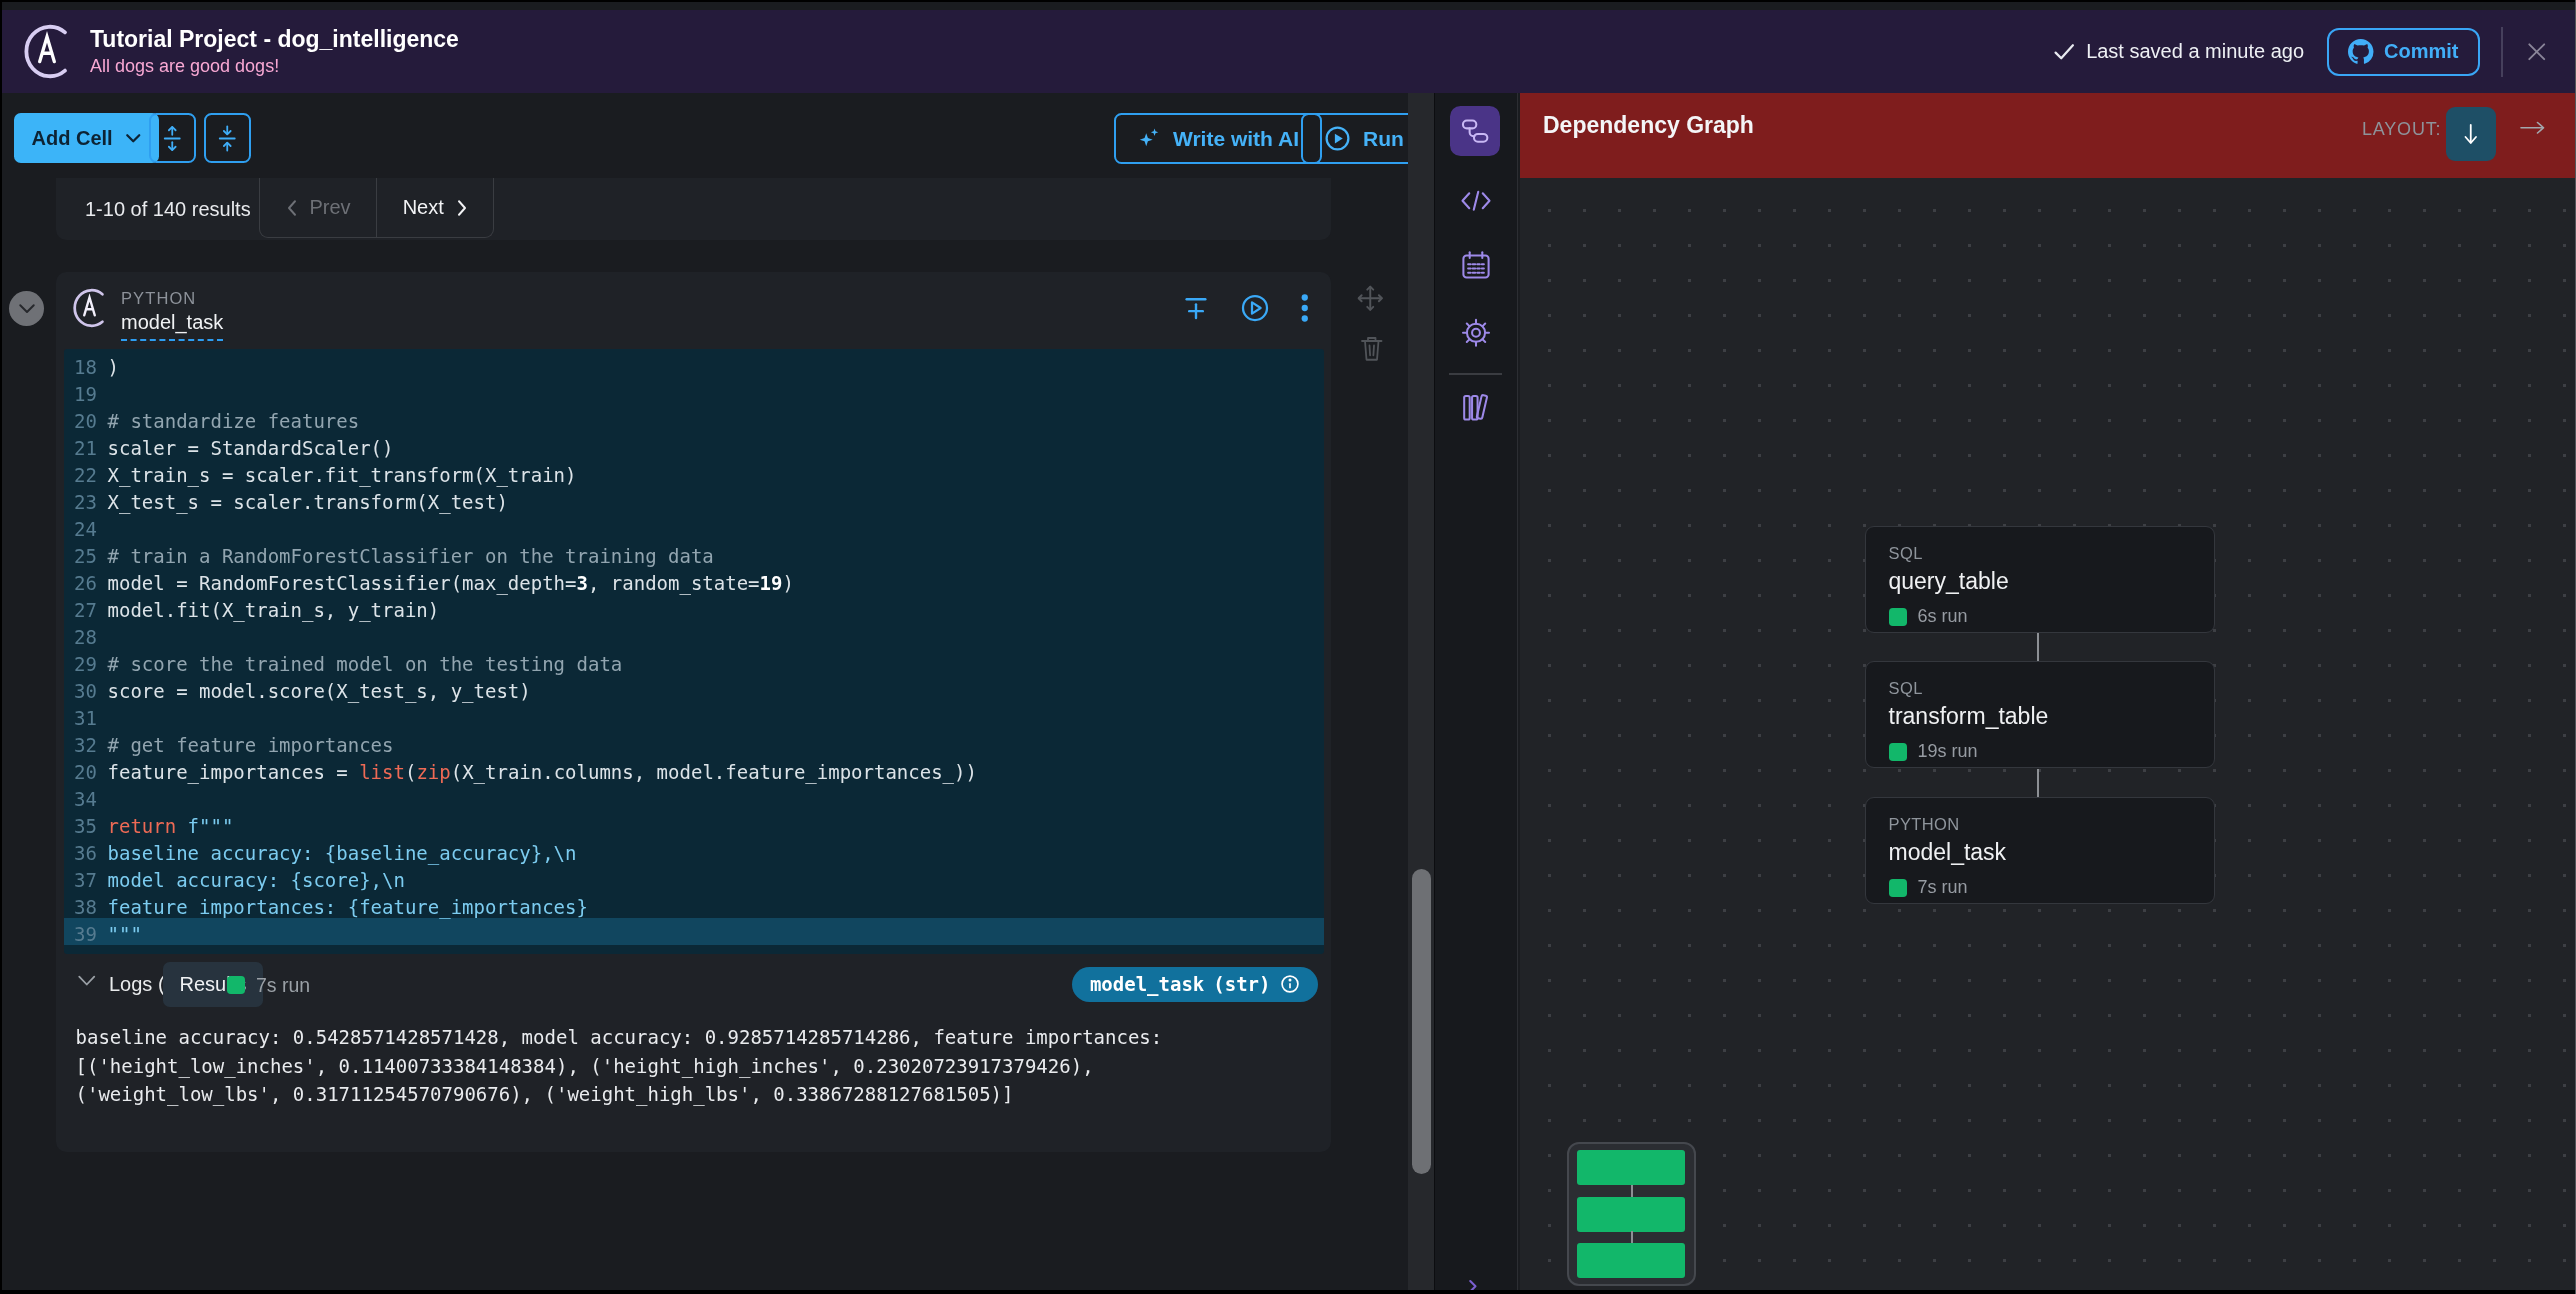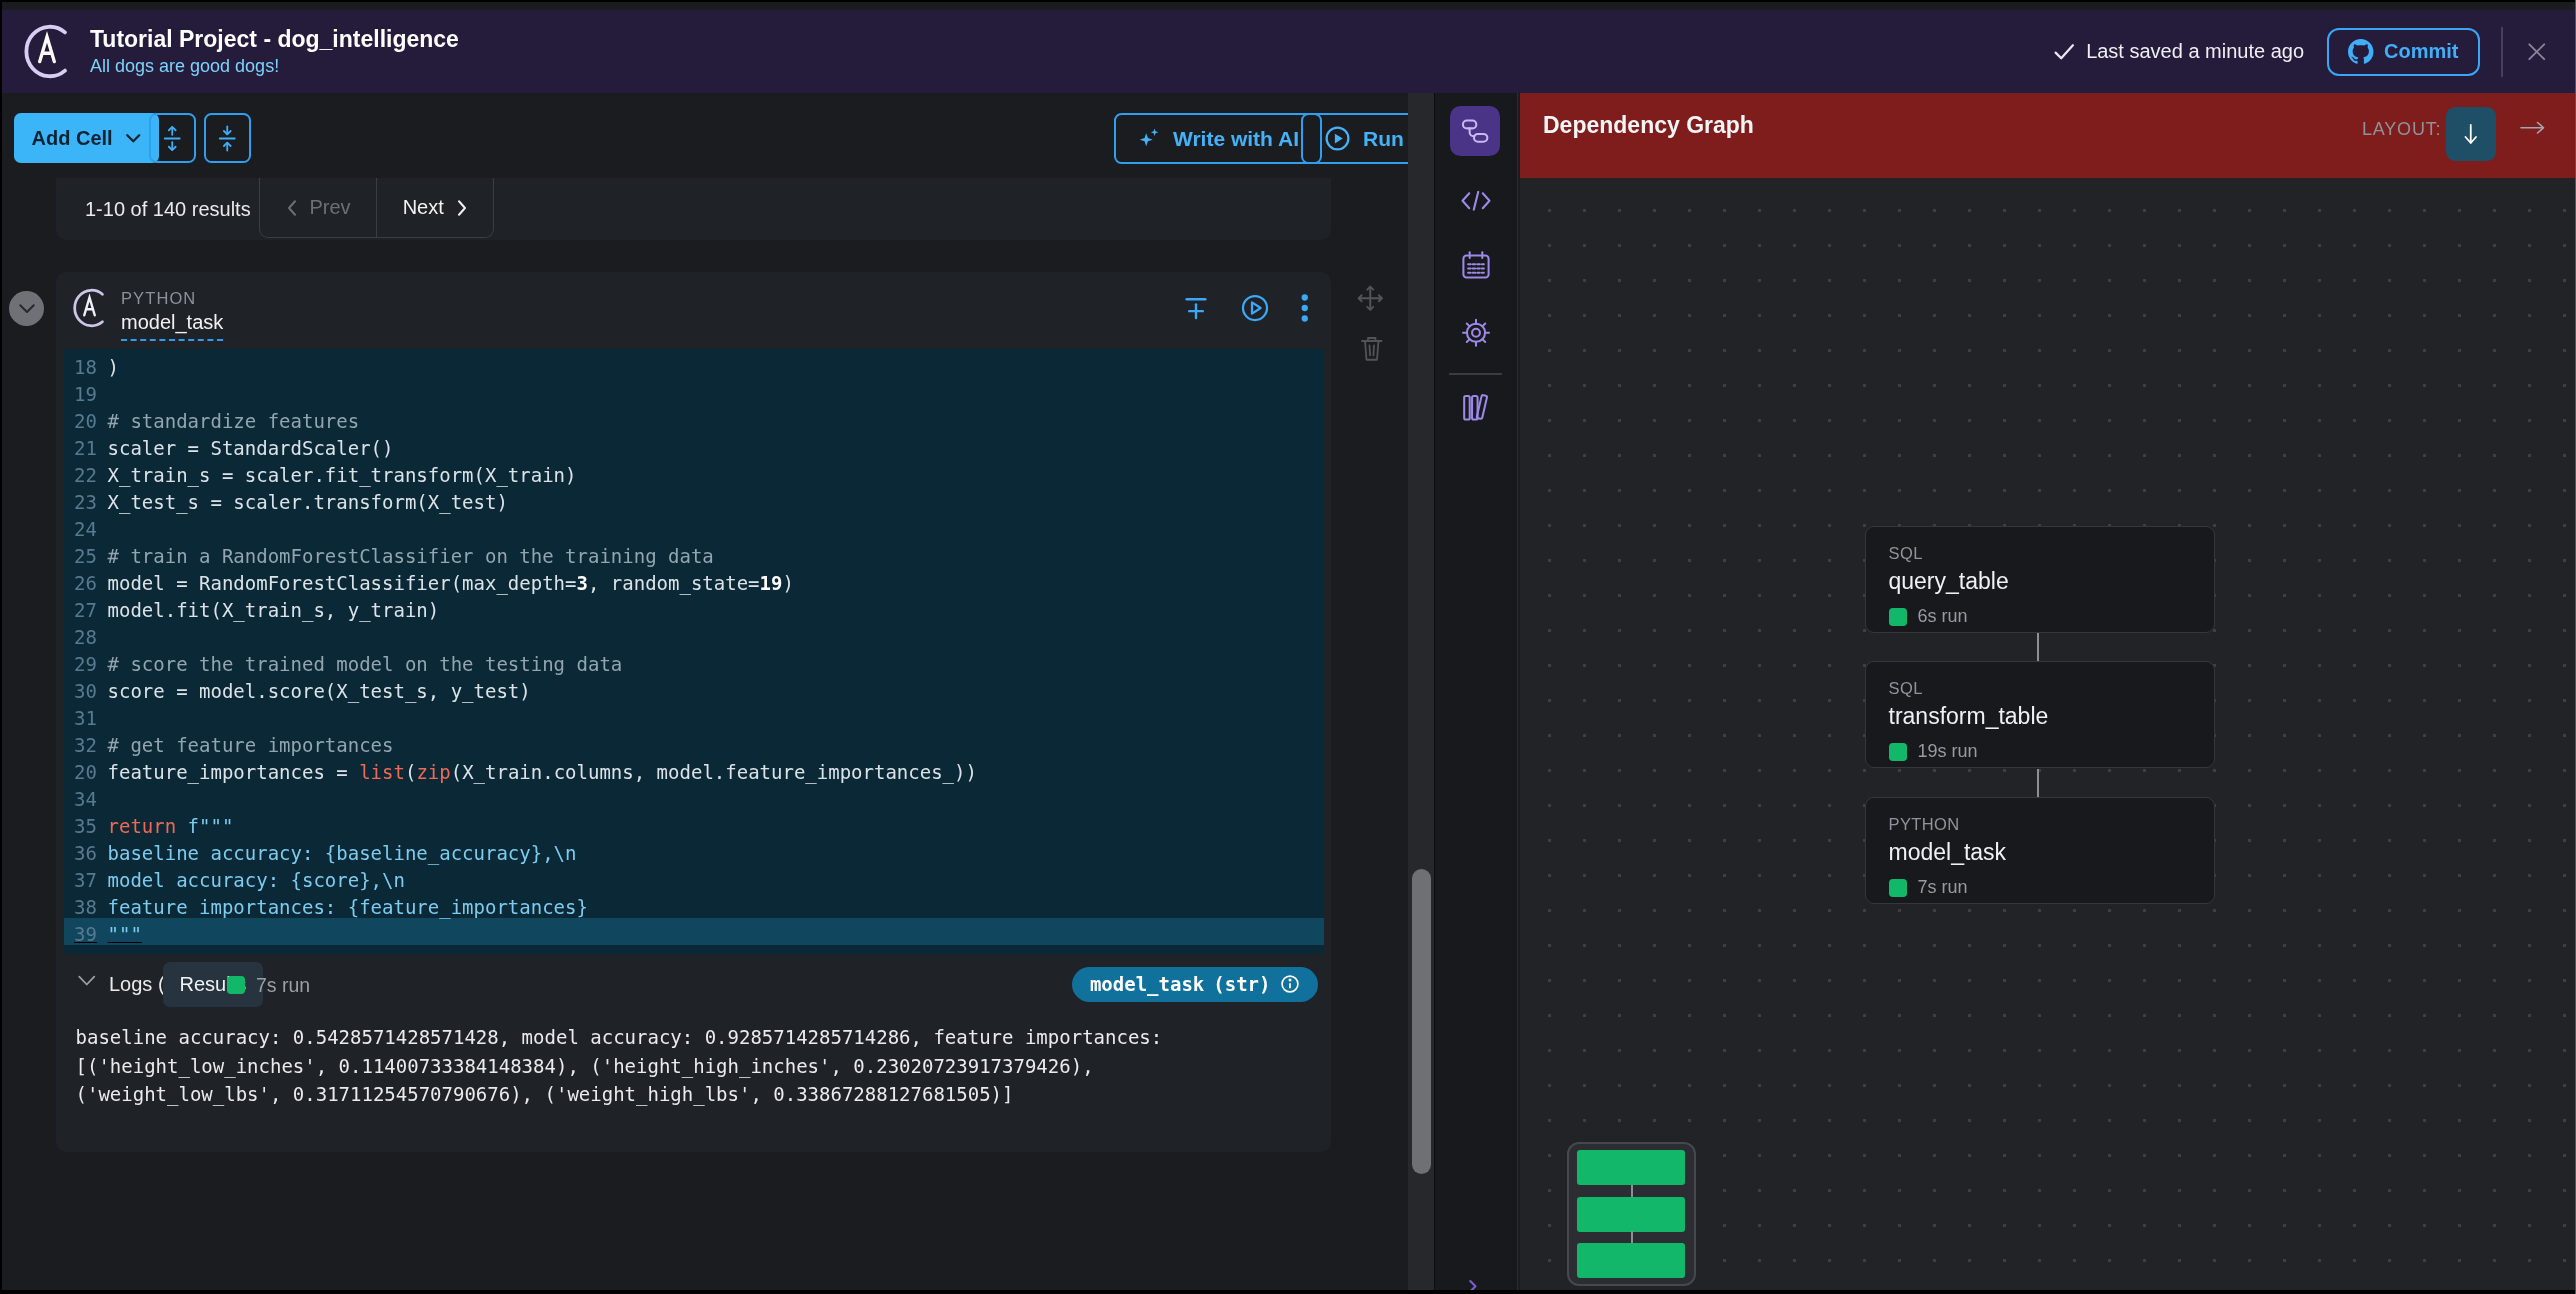--- a/index.html
+++ b/index.html
@@ -15,21 +15,21 @@
   .win-edge-top{position:absolute;left:0;top:0;width:100%;height:2.3px;background:#000;z-index:60;}
   .win-edge-left{position:absolute;left:0;top:0;width:2.3px;height:100%;background:#000;z-index:60;}
   .win-edge-bottom{position:absolute;left:0;bottom:0;width:100%;height:4.5px;background:#000;z-index:60;}
   .win-edge-right{position:absolute;right:0;top:0;width:1.5px;height:100%;background:#55565a;z-index:60;}
 
   
   .top-header{position:absolute;left:0;top:0;width:2576px;height:83px;background:#251b3b;display:flex;align-items:center;z-index:10;margin-top:10px;}
   .app-logo{margin-left:19.5px;flex:none;}
   .header-titles{margin-left:16.5px;}
   .header-title{font-size:23px;font-weight:bold;color:#ffffff;line-height:1.15;}
-  .header-subtitle{font-size:18px;color:#7dd3fc;margin-top:4.5px;}
+  .header-subtitle{font-size:18px;color:#f9a8d4;margin-top:4.5px;}
   .header-right{margin-left:auto;display:flex;align-items:center;padding-right:27px;}
   .saved-text{font-size:20px;color:#eef0f4;margin:0 22.5px 0 10.5px;white-space:nowrap;}
   .commit-btn{display:flex;align-items:center;gap:10.5px;border:2.3px solid #39a6f6;border-radius:12px;height:48px;padding:0 19.5px;color:#41aef8;font-weight:bold;font-size:20px;background:transparent;cursor:pointer;font-family:inherit;}
   .header-divider{width:1.5px;height:50px;background:#46405c;margin:0 21px;}
   .close-x{color:#8a8599;cursor:pointer;}
 
   
   .toolbar{position:absolute;left:0;top:83px;width:1435px;height:95px;background:#1a1c20;}
   .add-cell-btn{position:absolute;left:13.5px;top:30px;height:50px;padding:0 18px;background:#3cb4f8;border:none;border-radius:6.8px;display:flex;align-items:center;gap:12px;font-family:inherit;font-size:20px;font-weight:bold;color:#0d2334;cursor:pointer;}
   .icon-btn{position:absolute;top:30px;width:47px;height:50px;border:2.3px solid #2f9ff0;border-radius:7.5px;background:transparent;display:flex;align-items:center;justify-content:center;color:#3fadf7;cursor:pointer;}
@@ -49,21 +49,21 @@
   .py-cell{position:absolute;left:56px;top:272px;width:1275px;height:880px;background:#1f2227;border-radius:10.5px;}
   .collapse-circle{position:absolute;left:9px;top:291px;width:35px;height:35px;border-radius:50%;background:#6f7176;display:flex;align-items:center;justify-content:center;color:#26282c;cursor:pointer;z-index:5;}
   .cell-logo{position:absolute;left:13.5px;top:15px;}
   .cell-lang{position:absolute;left:65px;top:16.5px;font-size:16.5px;color:#8d929a;letter-spacing:1.1px;}
   .cell-name{position:absolute;left:65px;top:39px;font-size:20px;color:#f0f2f4;border-bottom:2.3px dashed #2d9df2;padding-bottom:4.5px;cursor:text;}
   .cell-actions{position:absolute;right:22.5px;top:21px;display:flex;align-items:center;gap:31.5px;color:#3aa9f7;}
   .cell-actions > span{cursor:pointer;}
 
   .code-block{position:absolute;left:7.5px;top:77px;width:1260px;height:605px;background:#0b2836;border-radius:3px;overflow:hidden;font-family:"DejaVu Sans Mono",monospace;font-size:19px;padding-top:2.3px;cursor:text;}
   .code-line{display:flex;height:27px;align-items:flex-end;white-space:pre;}
-  .code-line.hl{background:#11465f;text-decoration:underline;}
+  .code-line.hl{background:#11465f;}
   .ln{width:44px;padding-left:10.5px;color:#567b90;flex:none;}
   .tk-c{color:#dce3e8;} .tk-m{color:#92a5b0;} .tk-k{color:#ee6a55;} .tk-s{color:#7cccf0;} .tk-n{color:#ffffff;font-weight:bold;}
 
   .results-bar{position:absolute;left:0;top:690px;width:100%;height:48px;}
   .rb-chevron{position:absolute;left:21px;top:12px;color:#9aa0a6;cursor:pointer;}
   .rb-logs{position:absolute;left:53px;top:10.5px;font-size:20px;color:#e9ebec;cursor:pointer;}
   .rb-results{position:absolute;left:107px;top:0px;height:45px;background:#27333e;border-radius:6.8px;display:flex;align-items:center;padding:0 16.5px;font-size:20px;color:#f0f2f4;cursor:pointer;}
   .rb-greensq{position:absolute;left:171px;top:13.5px;width:18px;height:18px;border-radius:3.8px;background:#12b76a;}
   .rb-runtime{position:absolute;left:200px;top:12px;font-size:19.5px;color:#9aa0a6;}
   .rb-badge{position:absolute;right:13.5px;top:4.5px;height:35px;border-radius:750px;background:#11719d;display:flex;align-items:center;gap:9px;padding:0 18px;font-family:"DejaVu Sans Mono",monospace;font-size:19px;color:#ffffff;cursor:pointer;}

